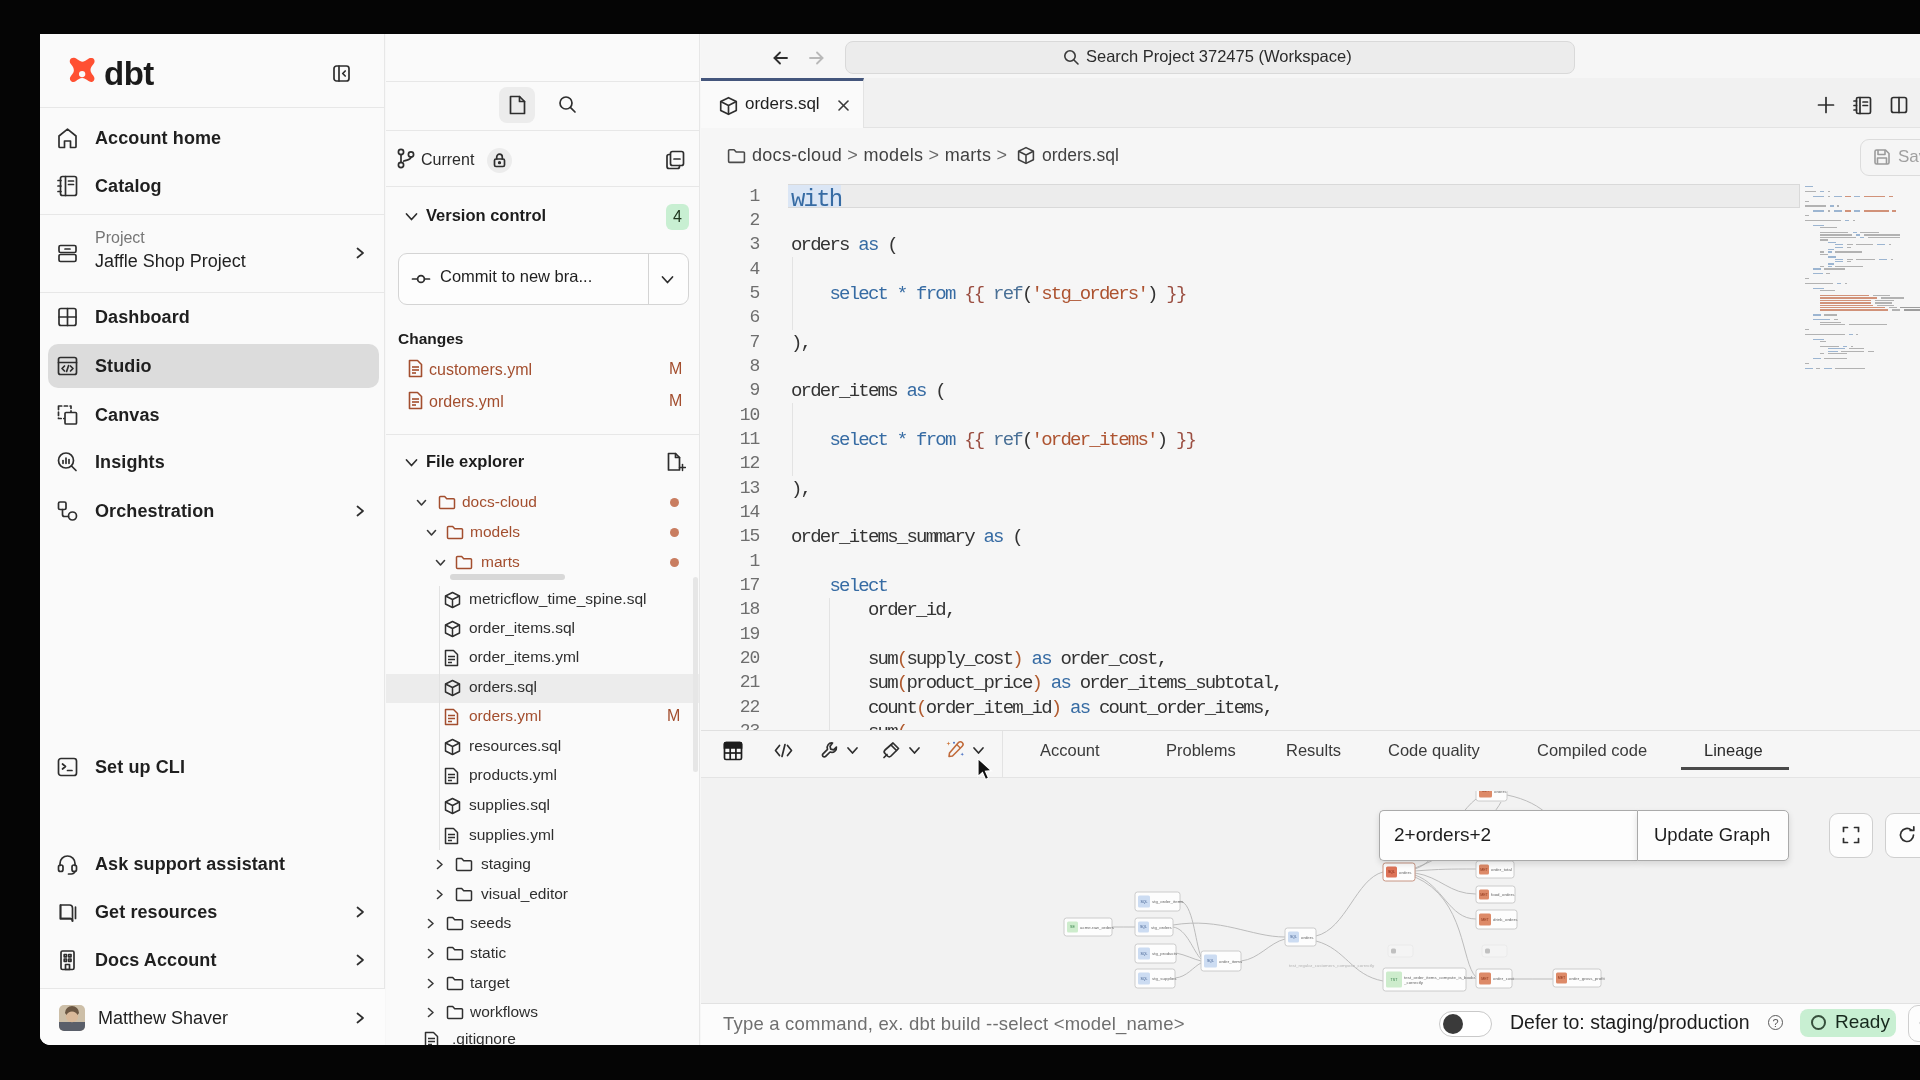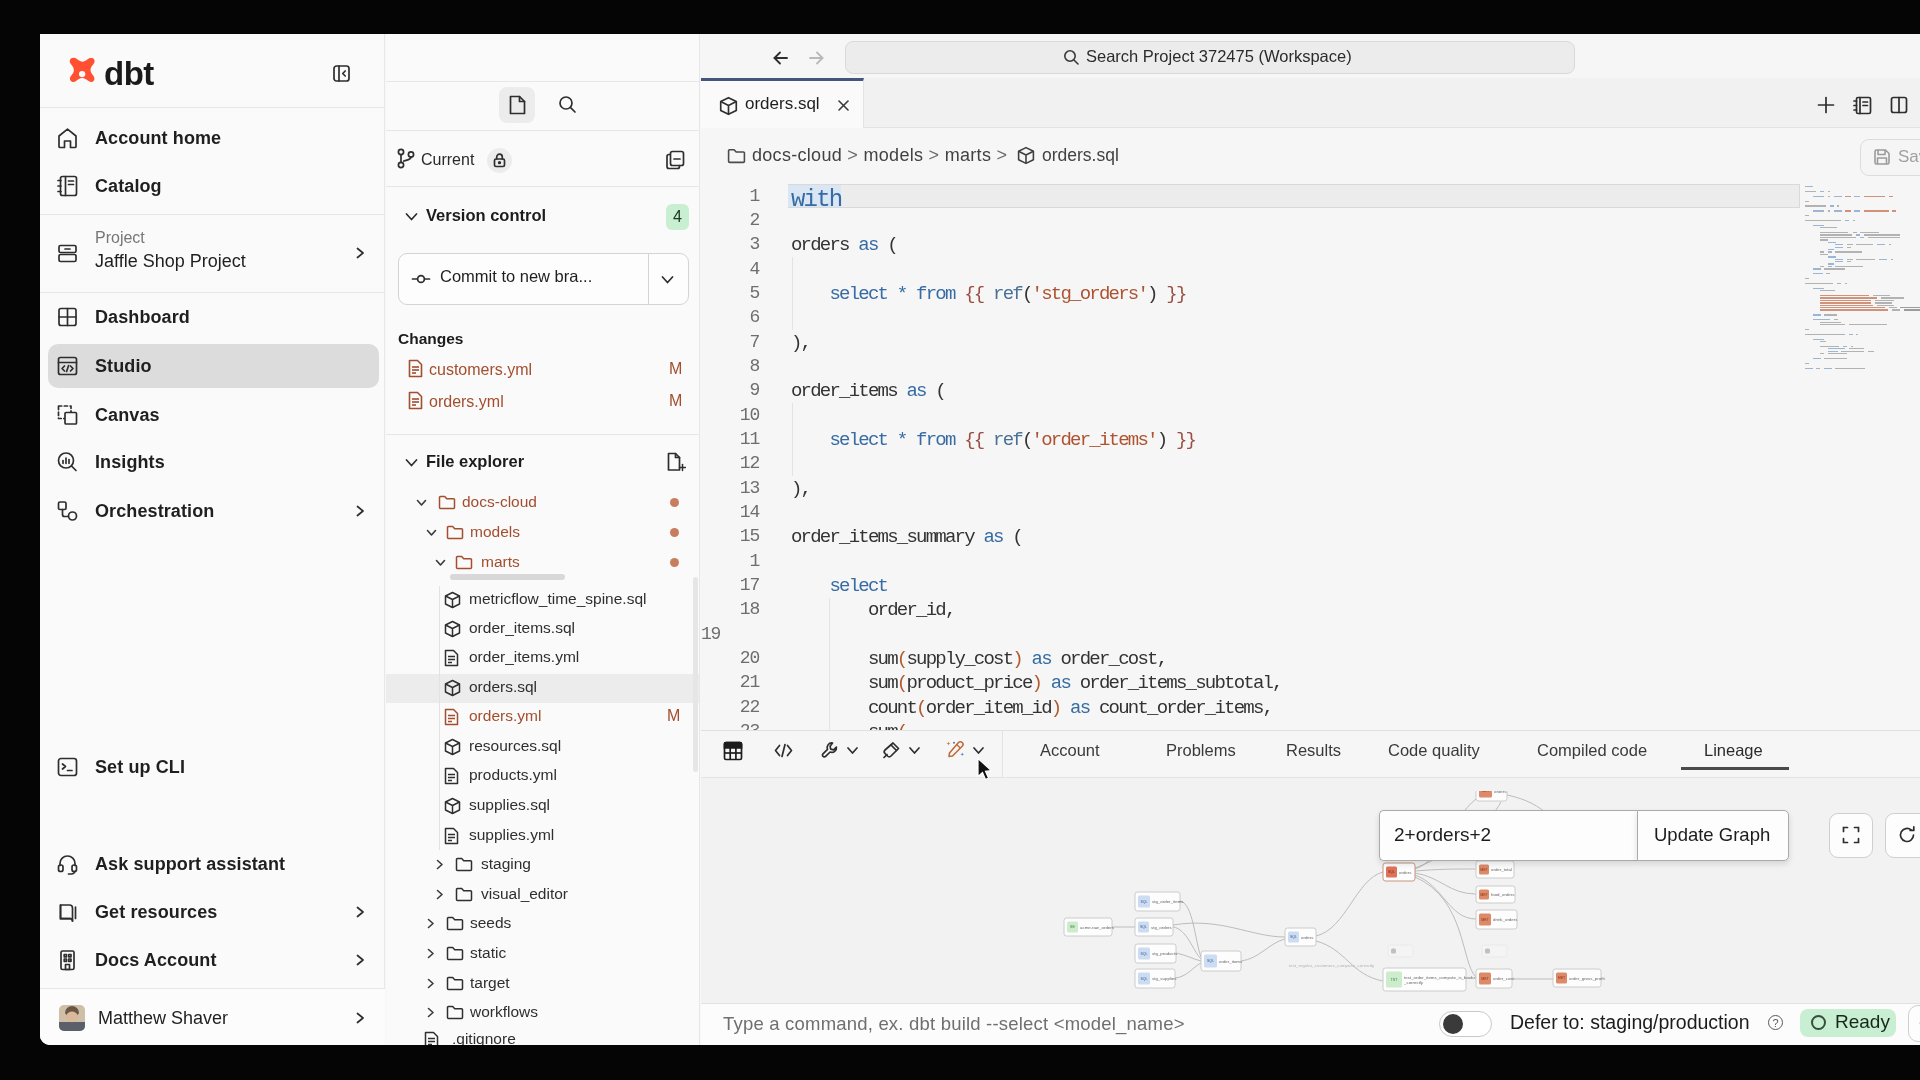--- a/index.html
+++ b/index.html
@@ -501,21 +501,21 @@
 <div class="abs mono" style="left:0;top:349.5px;width:58px;text-align:right;font-size:18px;letter-spacing:-1.2px;color:#6e6e6e">13</div>
 <div class="abs mono" style="left:90px;top:349.5px;font-size:19px;letter-spacing:-1.78px;white-space:pre"><span style="color:#333333">),</span></div>
 <div class="abs mono" style="left:0;top:373.8px;width:58px;text-align:right;font-size:18px;letter-spacing:-1.2px;color:#6e6e6e">14</div>
 <div class="abs mono" style="left:0;top:398.2px;width:58px;text-align:right;font-size:18px;letter-spacing:-1.2px;color:#6e6e6e">15</div>
 <div class="abs mono" style="left:90px;top:398.2px;font-size:19px;letter-spacing:-1.78px;white-space:pre"><span style="color:#333333">order_items_summary&nbsp;</span><span style="color:#366ba3">as</span><span style="color:#333333">&nbsp;(</span></div>
 <div class="abs mono" style="left:0;top:422.5px;width:58px;text-align:right;font-size:18px;letter-spacing:-1.2px;color:#6e6e6e">1</div>
 <div class="abs mono" style="left:0;top:446.8px;width:58px;text-align:right;font-size:18px;letter-spacing:-1.2px;color:#6e6e6e">17</div>
 <div class="abs mono" style="left:90px;top:446.8px;font-size:19px;letter-spacing:-1.78px;white-space:pre"><span style="color:#333333">&nbsp;&nbsp;&nbsp;&nbsp;</span><span style="color:#366ba3">select</span></div>
 <div class="abs mono" style="left:0;top:471.2px;width:58px;text-align:right;font-size:18px;letter-spacing:-1.2px;color:#6e6e6e">18</div>
 <div class="abs mono" style="left:90px;top:471.2px;font-size:19px;letter-spacing:-1.78px;white-space:pre"><span style="color:#333333">&nbsp;&nbsp;&nbsp;&nbsp;&nbsp;&nbsp;&nbsp;&nbsp;order_id,</span></div>
-<div class="abs mono" style="left:0;top:495.5px;width:40px;font-size:18px;letter-spacing:-1.2px;color:#6e6e6e">19</div>
+<div class="abs mono" style="left:0;top:495.5px;width:58px;text-align:right;font-size:18px;letter-spacing:-1.2px;color:#6e6e6e">19</div>
 <div class="abs mono" style="left:0;top:519.8px;width:58px;text-align:right;font-size:18px;letter-spacing:-1.2px;color:#6e6e6e">20</div>
 <div class="abs mono" style="left:90px;top:519.8px;font-size:19px;letter-spacing:-1.78px;white-space:pre"><span style="color:#333333">&nbsp;&nbsp;&nbsp;&nbsp;&nbsp;&nbsp;&nbsp;&nbsp;sum</span><span style="color:#b05a2e">(</span><span style="color:#333333">supply_cost</span><span style="color:#b05a2e">)</span><span style="color:#333333">&nbsp;</span><span style="color:#366ba3">as</span><span style="color:#333333">&nbsp;order_cost,</span></div>
 <div class="abs mono" style="left:0;top:544.2px;width:58px;text-align:right;font-size:18px;letter-spacing:-1.2px;color:#6e6e6e">21</div>
 <div class="abs mono" style="left:90px;top:544.2px;font-size:19px;letter-spacing:-1.78px;white-space:pre"><span style="color:#333333">&nbsp;&nbsp;&nbsp;&nbsp;&nbsp;&nbsp;&nbsp;&nbsp;sum</span><span style="color:#b05a2e">(</span><span style="color:#333333">product_price</span><span style="color:#b05a2e">)</span><span style="color:#333333">&nbsp;</span><span style="color:#366ba3">as</span><span style="color:#333333">&nbsp;order_items_subtotal,</span></div>
 <div class="abs mono" style="left:0;top:568.5px;width:58px;text-align:right;font-size:18px;letter-spacing:-1.2px;color:#6e6e6e">22</div>
 <div class="abs mono" style="left:90px;top:568.5px;font-size:19px;letter-spacing:-1.78px;white-space:pre"><span style="color:#333333">&nbsp;&nbsp;&nbsp;&nbsp;&nbsp;&nbsp;&nbsp;&nbsp;count</span><span style="color:#b05a2e">(</span><span style="color:#333333">order_item_id</span><span style="color:#b05a2e">)</span><span style="color:#333333">&nbsp;</span><span style="color:#366ba3">as</span><span style="color:#333333">&nbsp;count_order_items,</span></div>
 <div class="abs mono" style="left:0;top:592.8px;width:58px;text-align:right;font-size:18px;letter-spacing:-1.2px;color:#6e6e6e">23</div>
 <div class="abs mono" style="left:90px;top:592.8px;font-size:19px;letter-spacing:-1.78px;white-space:pre"><span style="color:#333333">&nbsp;&nbsp;&nbsp;&nbsp;&nbsp;&nbsp;&nbsp;&nbsp;sum</span><span style="color:#b05a2e">(</span></div>
 <div class="abs" style="left:1104.0px;top:58.0px;width:8px;height:1.4px;background:#7d9fc4;opacity:.75"></div>
 <div class="abs" style="left:1104.0px;top:62.8px;width:11px;height:1.4px;background:#9b9b9b;opacity:.75"></div>

